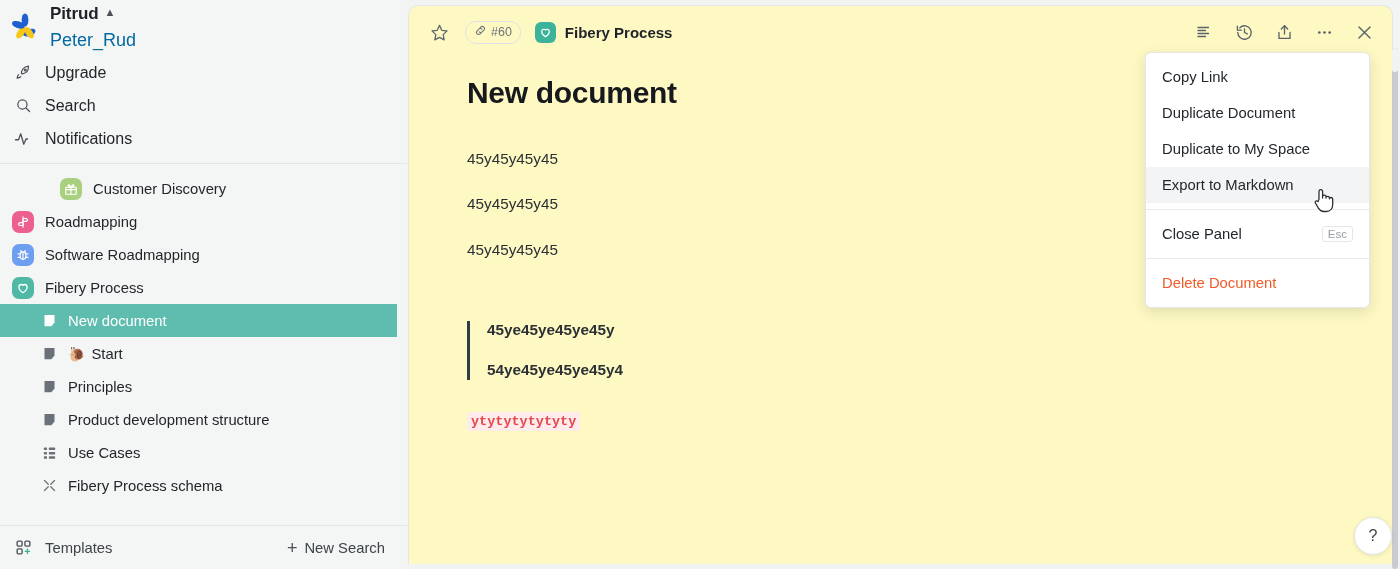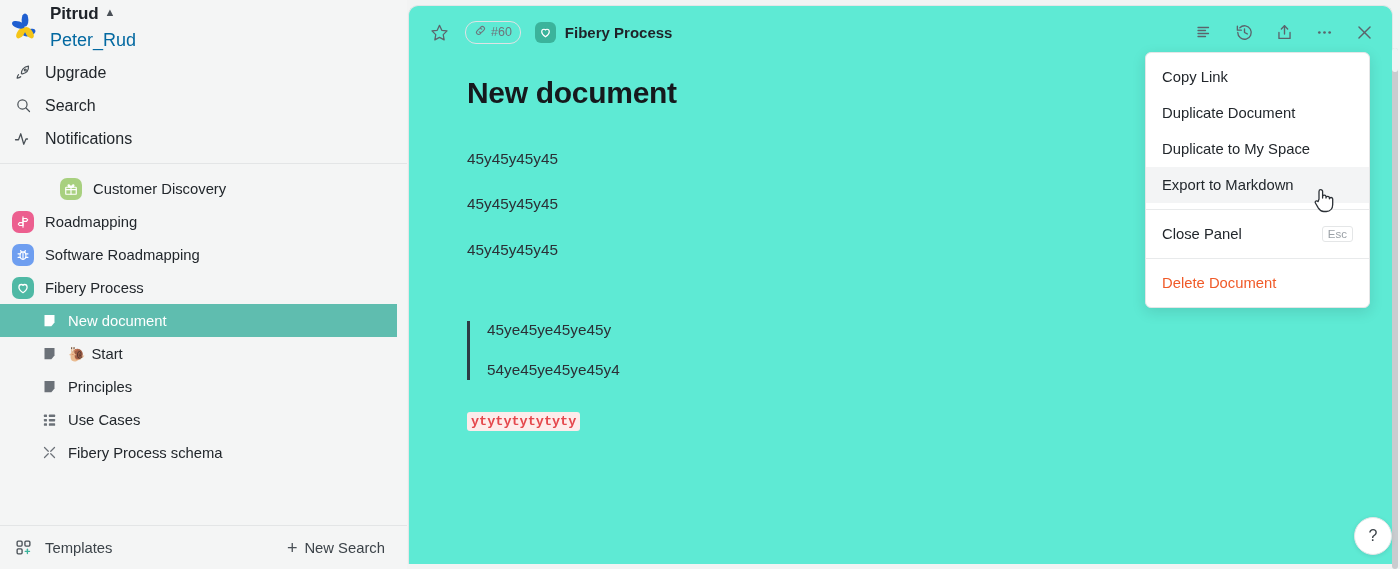--- a/index.html
+++ b/index.html
@@ -148,21 +148,21 @@
     cursor:pointer;
   }
   .plus-glyph { font-size: 18px; color:#4a5157; line-height:1; }
 
   
   .panel {
     position:absolute;
     left: 408px; top: 5px;
     width: 985px;
     height: 559px;
-    background:#5eead4;
+    background:#fef9c3;
     border-radius: 10px 10px 0 0;
     border: 1px solid #e4e6e7;
     border-bottom: none;
     box-sizing: border-box;
     overflow: hidden;
   }
   .panel-toolbar {
     display:flex;
     align-items:center;
     height: 52px;
@@ -211,20 +211,21 @@
     font-size: 15.3px;
     color:#2b3036;
     margin-top: 27px;
     line-height: 1.2;
   }
   .para.first { margin-top: 40px; }
   .blockquote {
     margin-top: 62px;
     border-left: 3px solid #2d3c45;
     padding-left: 17px;
+    font-weight: bold;
   }
   .blockquote .qline {
     font-size: 15.3px;
     color:#2b3036;
     line-height: 1.2;
   }
   .blockquote .qline + .qline { margin-top: 22px; }
   .code-line { margin-top: 31px; }
   .code-chip {
     font-family: "Liberation Mono", monospace;
@@ -452,20 +453,30 @@
       <span class="doc-icon">
         <svg width="15" height="15" viewBox="0 0 24 24" fill="currentColor">
           <path d="M4 3h16v12l-5 6H4z"></path>
         </svg>
       </span>
       <span class="doc-label">
         <span>Principles</span>
       </span>
     </div>
 
+    <div class="doc-row">
+      <span class="doc-icon">
+        <svg width="15" height="15" viewBox="0 0 24 24" fill="currentColor">
+          <path d="M4 3h16v12l-5 6H4z"></path>
+        </svg>
+      </span>
+      <span class="doc-label">
+        <span>Product development structure</span>
+      </span>
+    </div>
 
     <div class="doc-row">
       <span class="doc-icon">
         <svg width="15" height="15" viewBox="0 0 24 24" fill="currentColor">
           <rect x="3" y="4" width="5" height="4" rx="1"></rect>
           <rect x="11" y="4" width="10" height="4" rx="1"></rect>
           <rect x="3" y="11" width="5" height="4" rx="1"></rect>
           <rect x="11" y="11" width="10" height="4" rx="1"></rect>
           <rect x="3" y="18" width="5" height="4" rx="1"></rect>
           <rect x="11" y="18" width="10" height="4" rx="1"></rect>

